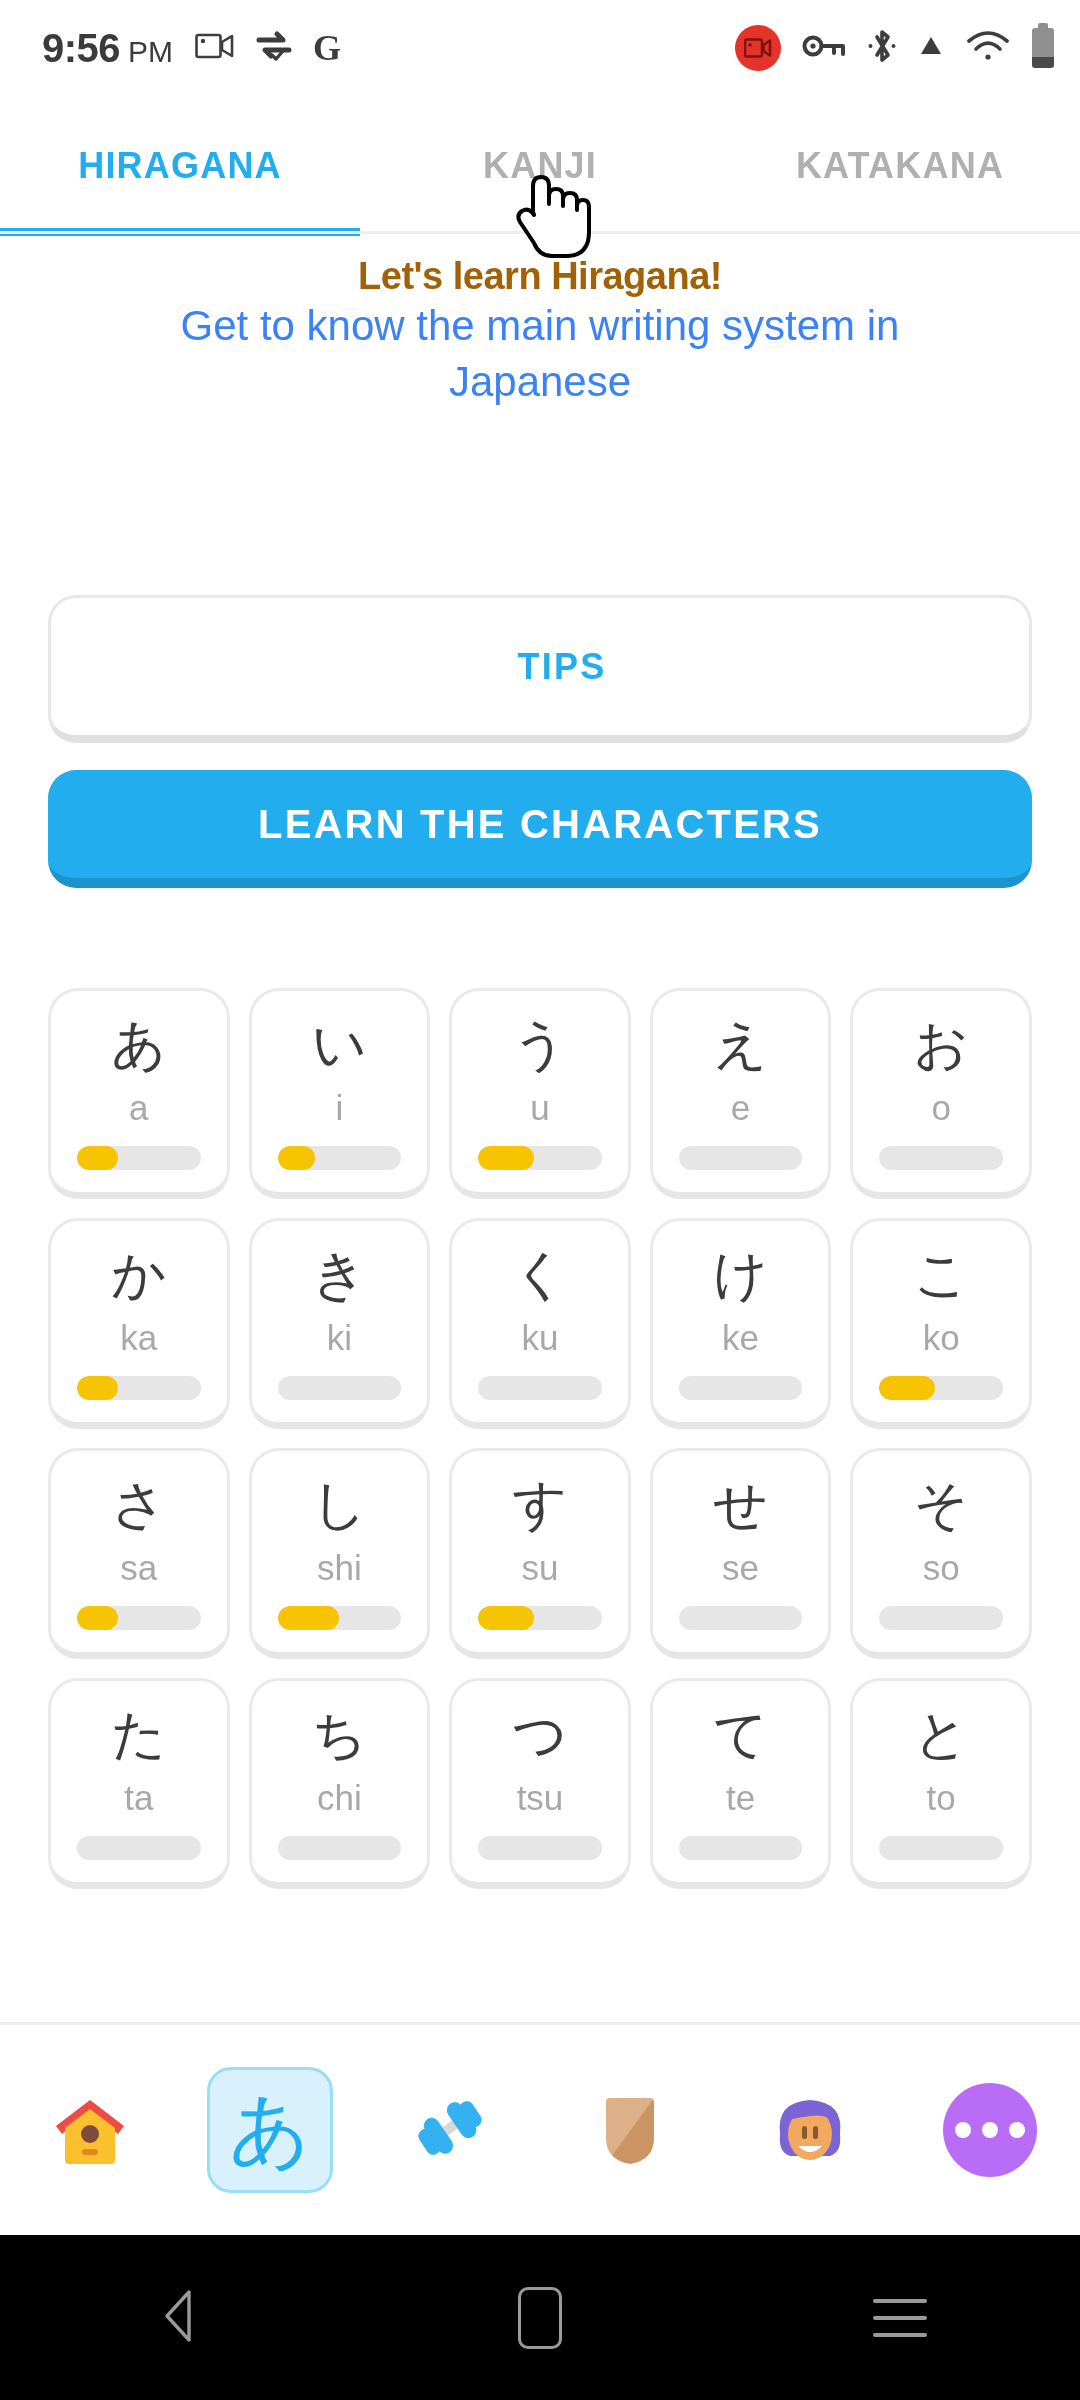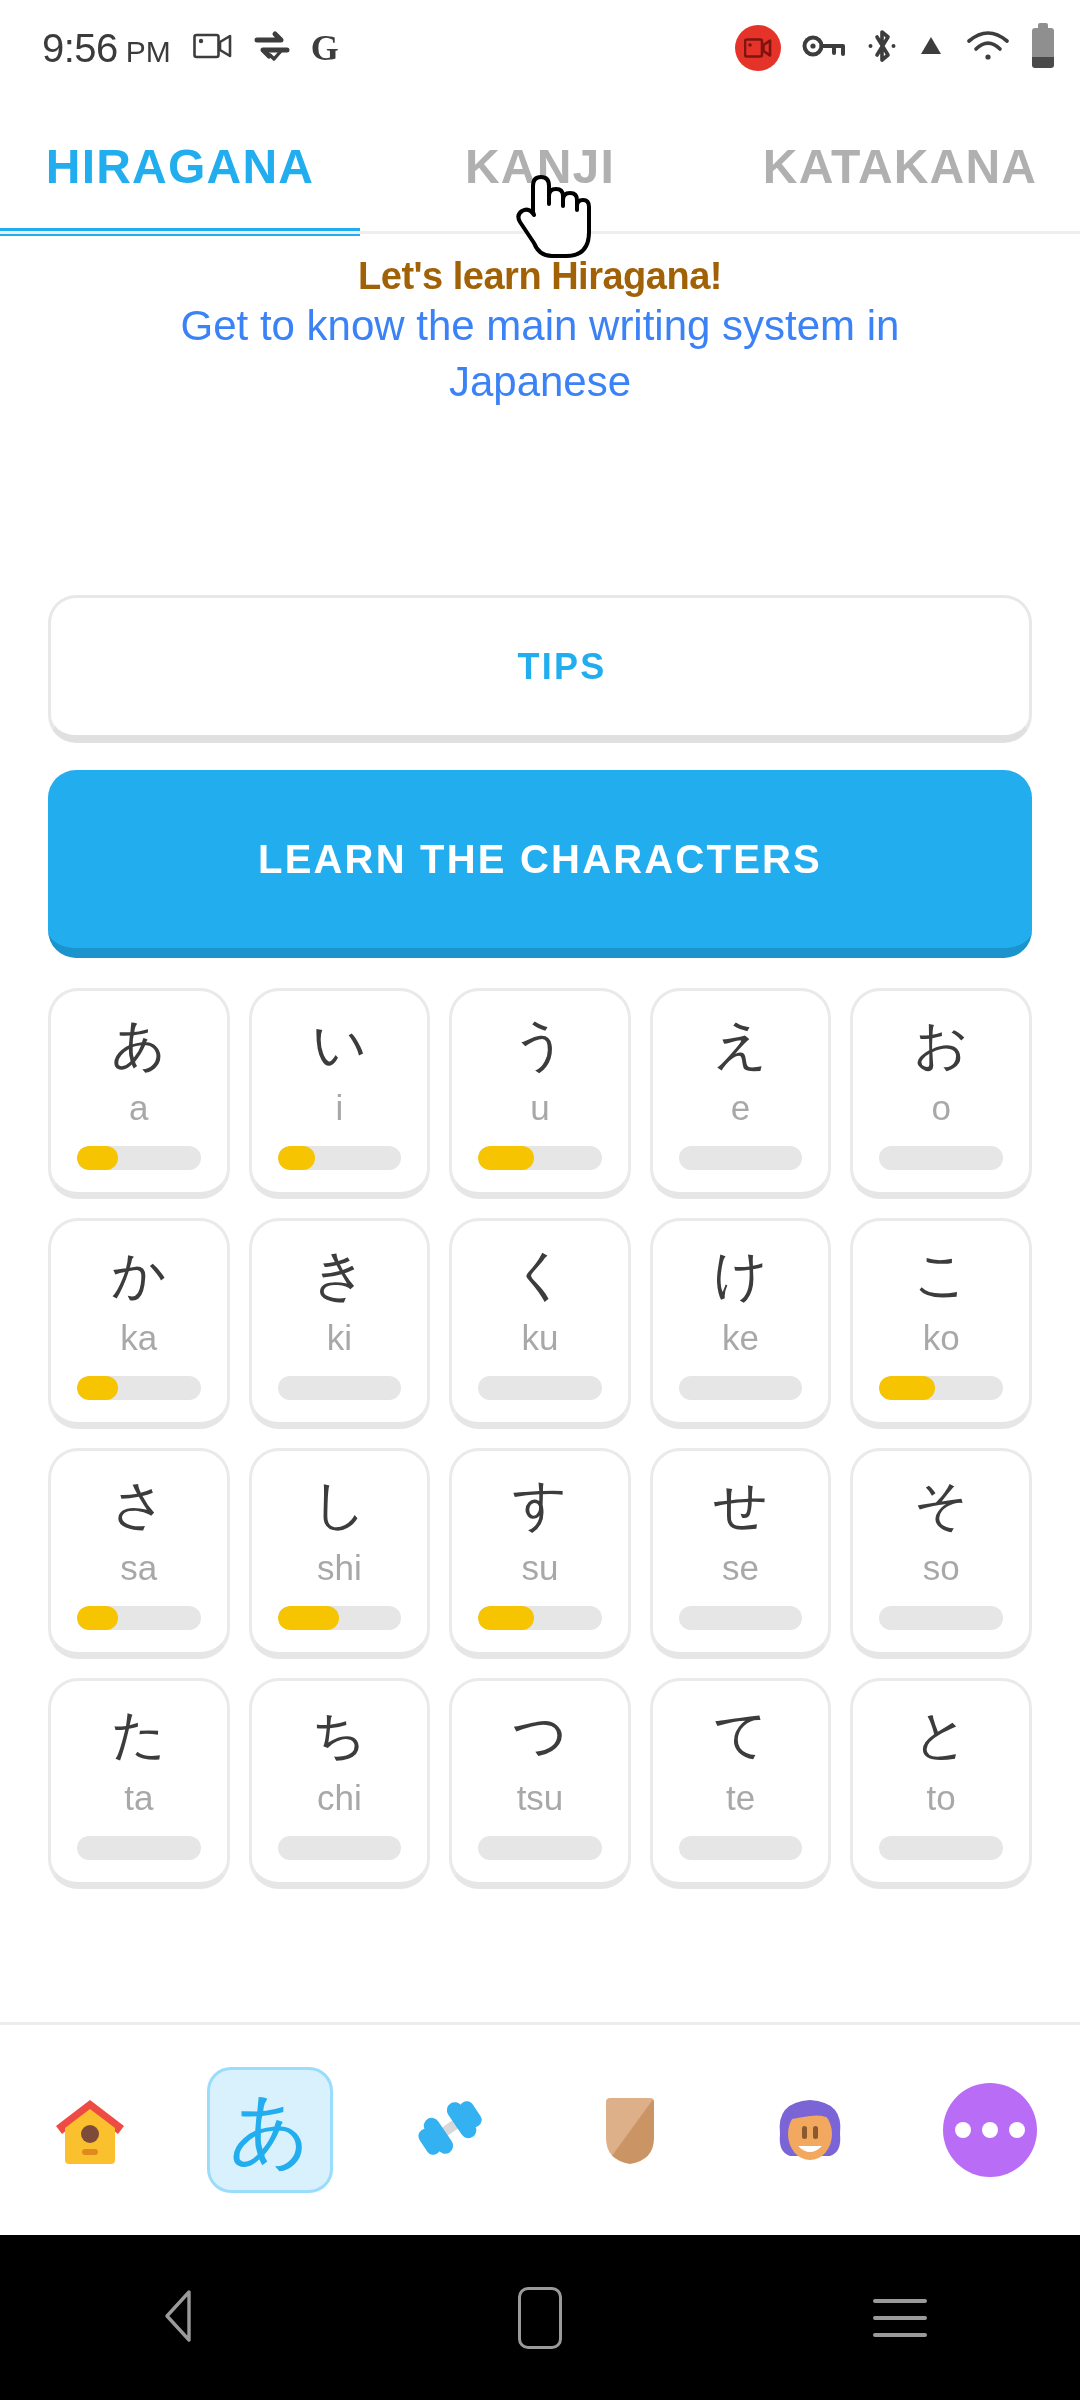--- a/index.html
+++ b/index.html
@@ -18,21 +18,21 @@
   
   .statusbar {
     position:absolute; top:0; left:0;
     width:1080px; height:96px;
     display:flex; align-items:center;
     padding:0 26px 0 42px;
     background:#ffffff;
   }
   .sb-left { display:flex; align-items:baseline; gap:16px; }
   .sb-clock {
-    font-size:40px; color:#3b3b3b; font-weight:400;
+    font-size:40px; color:#3b3b3b; font-weight:700;
     letter-spacing:-0.5px;
   }
   .sb-ampm { font-size:30px; color:#3b3b3b; margin-left:-8px; }
   .sb-left-icons { display:flex; align-items:center; gap:20px; margin-left:22px; }
   .sb-spacer { flex:1; }
   .sb-right { display:flex; align-items:center; gap:21px; }
   .rec-badge {
     width:46px; height:46px; border-radius:50%;
     background:#e63329;
     display:flex; align-items:center; justify-content:center;
@@ -54,21 +54,21 @@
   
   .tabbar {
     position:absolute; top:96px; left:0;
     width:1080px; height:140px;
     display:flex; align-items:center;
     background:#ffffff;
   }
   .tab {
     flex:1; height:100%;
     display:flex; align-items:center; justify-content:center;
-    font-size:48px; font-weight:bold; letter-spacing:1.2px;
+    font-size:36px; font-weight:bold; letter-spacing:1.2px;
     color:#b0b0b0; position:relative;
   }
   .tab.active { color:#22adef; }
   .tab.active:after {
     content:""; position:absolute; bottom:0; left:0;
     width:100%; height:8px; background:#22adef;
   }
   .tab-divider {
     position:absolute; top:231px; left:0;
     width:1080px; height:3px; background:#eeeeee;
@@ -91,21 +91,21 @@
     width:100%; border-radius:28px;
     display:flex; align-items:center; justify-content:center;
     font-weight:bold; letter-spacing:2.2px;
   }
   .btn-tips {
     height:148px; background:#ffffff;
     border:3px solid #e8e8e8; border-bottom:8px solid #e0e0e0;
     color:#22adef; font-size:36px;padding-left:44px;
   }
   .btn-learn {
-    height:188px; background:#22adef;
+    height:118px; background:#22adef;
     border-bottom:10px solid #1b93cc;
     color:#ffffff; font-size:40px;
   }
 
   
   .grid {
     position:absolute; top:988px; left:48px;
     width:984px;
     display:flex; flex-direction:column; gap:19px;
   }

